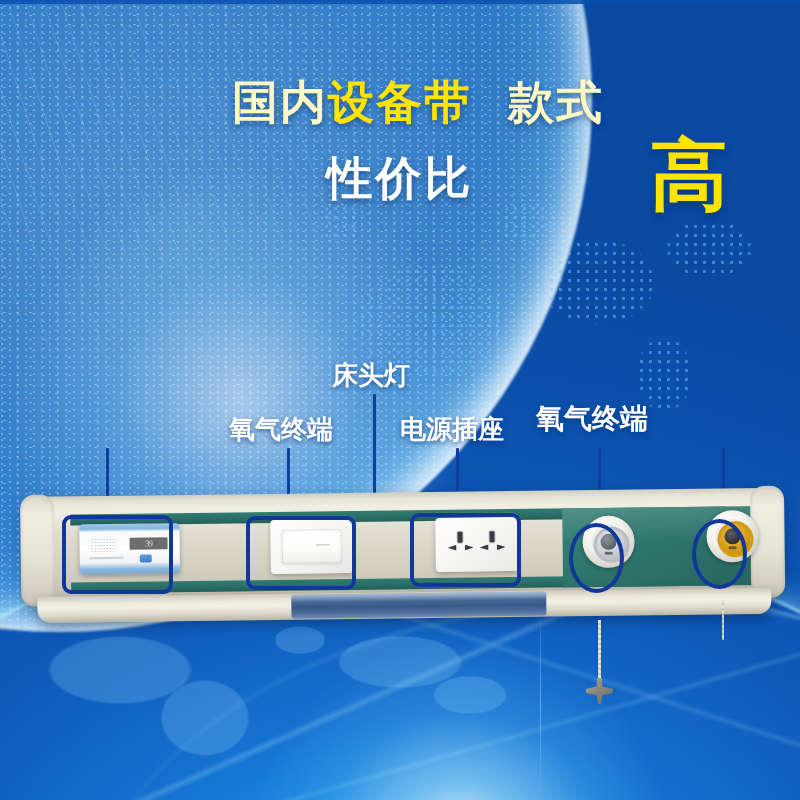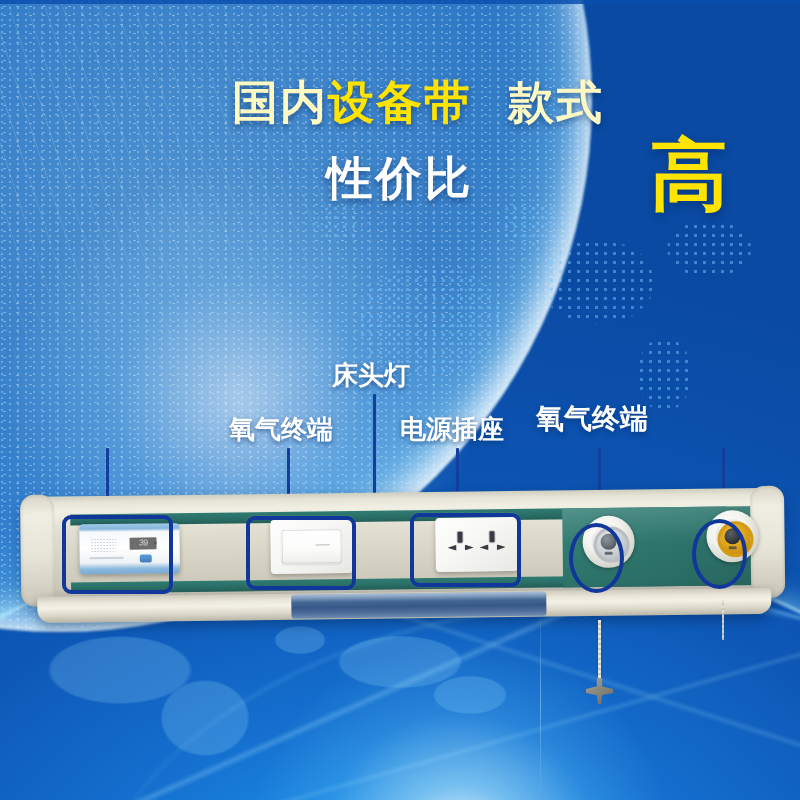--- a/index.html
+++ b/index.html
@@ -200,23 +200,23 @@
     background:linear-gradient(to bottom,#9fc9e8 0%,#86b6dd 10%,#f6f8fa 16%,#ffffff 48%,#eef2f6 78%,#8ab8de 90%,#78aad5 100%);
     box-shadow:0 2px 5px rgba(0,0,0,.3);
     overflow:hidden;
   }
   .ic-grille{
     position:absolute;left:11px;top:14px;width:26px;height:14px;border-radius:2px;
     background-image:radial-gradient(circle, rgba(120,140,160,.85) 0 .8px, rgba(0,0,0,0) 1px);
     background-size:3px 3px;opacity:.8;
   }
   .ic-display{
-    position:absolute;left:50px;top:14px;width:27px;height:12px;border-radius:1px;
+    position:absolute;left:50px;top:14px;width:38px;height:12px;border-radius:1px;
     background:#6d6d6d;color:#d8d8d8;font-size:9px;line-height:12px;text-align:center;
-    font-family:Liberation Mono, monospace;letter-spacing:-1px;
+    font-family:Liberation Serif, serif;letter-spacing:-1px;
   }
   .ic-led{position:absolute;left:74px;top:18px;width:3px;height:3px;border-radius:50%;background:#5a5a5a;}
   .ic-btn{
     position:absolute;left:60px;top:31px;width:12px;height:8px;border-radius:2px;
     background:linear-gradient(to bottom,#5b9bd8,#3f7fc0);
   }
   .ic-line{position:absolute;left:10px;top:33px;width:34px;height:2px;border-radius:1px;background:rgba(150,165,180,.45);}
 
   
   .switch-plate{

